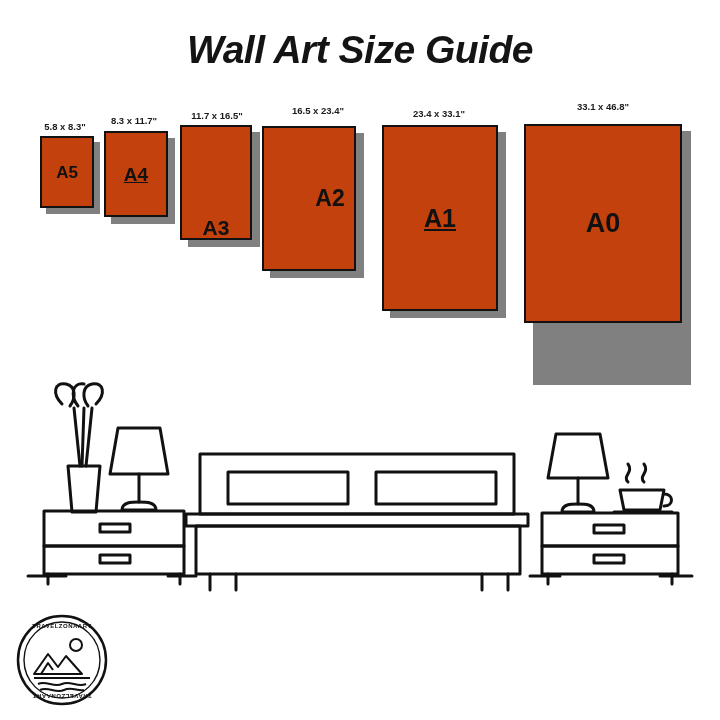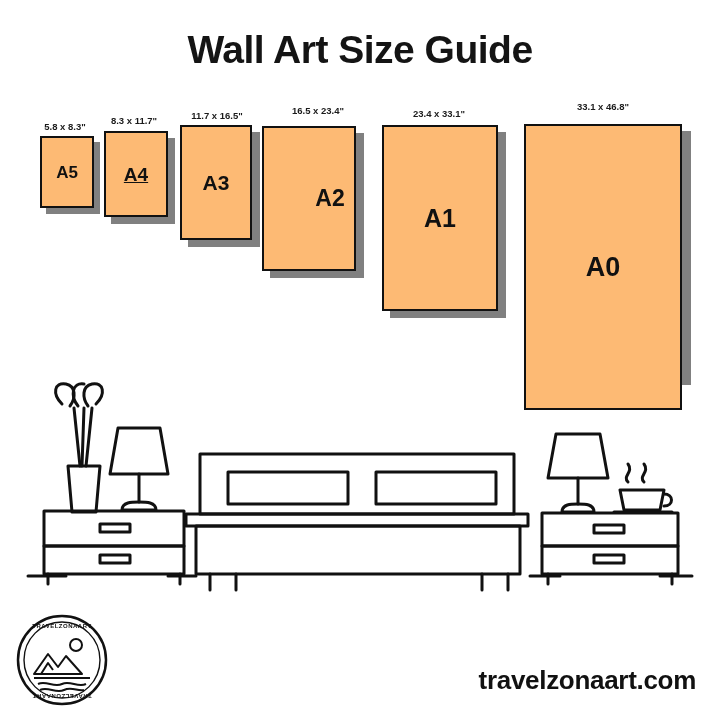--- a/index.html
+++ b/index.html
@@ -25,20 +25,21 @@
   .title {
     position: absolute;
     left: 0;
     top: 28px;
     width: 720px;
     text-align: center;
     font-size: 39px;
     font-weight: bold;
     letter-spacing: -0.5px;
     color: #141414;
+    font-style: italic;
   }
 
   
   .frames {
     position: absolute;
     left: 0;
     top: 110px;
     width: 720px;
     height: 300px;
   }
@@ -52,21 +53,21 @@
     font-weight: bold;
     color: #1a1a1a;
     text-align: center;
   }
   .frame-shadow {
     position: absolute;
     background: #808080;
   }
   .frame-box {
     position: absolute;
-    background: #fdba74;
+    background: #c2410c;
     border: 2.5px solid #111111;
     box-sizing: border-box;
     display: flex;
     align-items: center;
     justify-content: center;
   }
   .frame-label {
     font-weight: bold;
     color: #111111;
     line-height: 1;
@@ -127,45 +128,45 @@
       <div class="frame-dim" style="left:-4px; top:5px; width:76px;">8.3 x 11.7"</div>
       <div class="frame-shadow" style="left:11px; top:28px; width:64px; height:86px;"></div>
       <div class="frame-box" style="left:4px; top:21px; width:64px; height:86px;">
         <span class="frame-label" style="font-size:19px;text-decoration:underline;">A4</span>
       </div>
     </div>
 
     <div class="frame-group" style="left:172px; top:0px;">
       <div class="frame-dim" style="left:2px; top:0px; width:86px;">11.7 x 16.5"</div>
       <div class="frame-shadow" style="left:16px; top:22px; width:72px; height:115px;"></div>
-      <div class="frame-box" style="left:8px; top:15px; width:72px; height:115px;">
+      <div class="frame-box" style="left:8px; top:15px; width:72px; height:115px;align-items:flex-end;">
         <span class="frame-label" style="font-size:21px;">A3</span>
       </div>
     </div>
 
     <div class="frame-group" style="left:258px; top:0px;">
       <div class="frame-dim" style="left:8px; top:-5px; width:104px;">16.5 x 23.4"</div>
       <div class="frame-shadow" style="left:12px; top:23px; width:94px; height:145px;"></div>
       <div class="frame-box" style="left:4px; top:16px; width:94px; height:145px;">
         <span class="frame-label" style="font-size:23px;margin-left:42px;">A2</span>
       </div>
     </div>
 
     <div class="frame-group" style="left:374px; top:0px;">
       <div class="frame-dim" style="left:12px; top:-2px; width:106px;">23.4 x 33.1"</div>
       <div class="frame-shadow" style="left:16px; top:22px; width:116px; height:186px;"></div>
-      <div class="frame-box" style="left:8px; top:15px; width:116px; height:186px;">
+      <div class="frame-box" style="left:8px; top:15px; width:116px; height:186px;text-decoration:underline;">
         <span class="frame-label" style="font-size:25px;">A1</span>
       </div>
     </div>
 
     <div class="frame-group" style="left:512px; top:0px;">
       <div class="frame-dim" style="left:26px; top:-9px; width:130px;">33.1 x 46.8"</div>
       <div class="frame-shadow" style="left:21px; top:21px; width:158px; height:254px;"></div>
-      <div class="frame-box" style="left:12px; top:14px; width:158px; height:286px;">
+      <div class="frame-box" style="left:12px; top:14px; width:158px; height:199px;">
         <span class="frame-label" style="font-size:27px;">A0</span>
       </div>
     </div>
 
   </div>
 
   <div class="furniture">
     <svg width="720" height="225" viewBox="0 0 720 225" fill="none" stroke="#111111" stroke-width="3" stroke-linecap="round" stroke-linejoin="round">
 
       <g>
@@ -248,15 +249,14 @@
         <circle cx="62" cy="33" r="6"></circle>
         <line x1="20" y1="66" x2="76" y2="66"></line>
         <path d="M24 72 C32 68 40 76 48 72 C56 68 64 76 72 72"></path>
         <path d="M26 78 C34 74 42 82 50 78 C58 74 64 80 70 78"></path>
       </g>
       <text x="48" y="16" text-anchor="middle" class="logo-text-top" fill="#111111">TRAVELZONAART</text>
       <text x="48" y="90" text-anchor="middle" class="logo-text-bottom" fill="#111111" transform="rotate(180 48 86)">TRAVELZONAART</text>
     </svg>
   </div>
 
-  <div class="website">travelzonaart.com</div>
 
 </div>
 
 </body></html>

